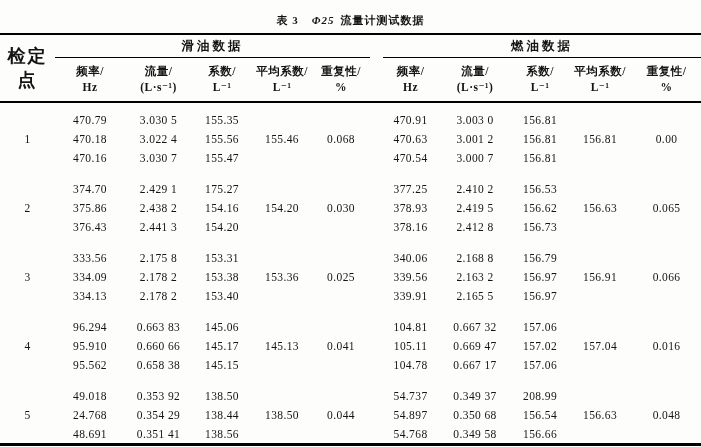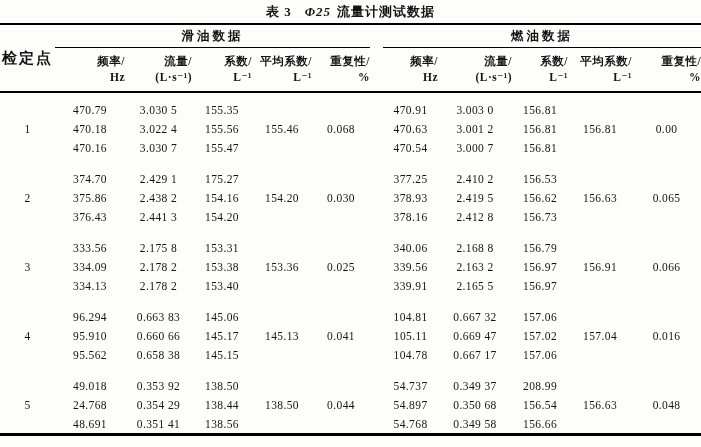--- a/index.html
+++ b/index.html
@@ -2,46 +2,46 @@
 <html><head>
 <meta charset="utf-8">
 <style>
   html,body{margin:0;padding:0;background:#e8e8e8;}
   .page{
     width:701px;height:447px;background:#fdfdfc;overflow:hidden;
     font-family:"Liberation Serif","DejaVu Serif",serif;color:#141414;
     box-sizing:border-box;
   }
   .title{
-    text-align:center;padding-top:3px;height:19px;font-size:13px;
+    text-align:center;padding-top:13px;height:19px;font-size:11px;
     font-weight:bold;letter-spacing:1px;
   }
   .title .tno{margin-right:13px;}
   .title .model{font-style:italic;margin-right:6px;}
   table.data-table{
     width:701px;border-collapse:collapse;table-layout:fixed;
     border-top:2px solid #000;border-bottom:3px solid #000;
     margin-top:1px;
   }
   th{font-weight:bold;}
   tr.grouprow th.group{
     border-bottom:1.5px solid #000;
     font-size:12.5px;letter-spacing:3px;
     padding:3px 0 2px 0;height:15px;
   }
   th.corner{
-    font-size:15px;letter-spacing:2px;vertical-align:middle;
+    font-size:18px;letter-spacing:2px;vertical-align:middle;
     border-bottom:2.5px solid #000;
   }
   tr.subhead th{
     border-bottom:2.5px solid #000;
     font-size:11.5px;letter-spacing:0.5px;
     padding:5px 0 6px 0;vertical-align:middle;
   }
-  tr.subhead th div{line-height:16px;text-align:right;}
+  tr.subhead th div{line-height:16px;}
   tbody td{
     font-size:11.5px;text-align:center;padding:0;height:19px;
     letter-spacing:0.4px;vertical-align:middle;white-space:nowrap;
   }
   tr.toppad td{height:7px;}
   tr.gap td{height:12px;}
 </style>
 </head>
 <body>
 

